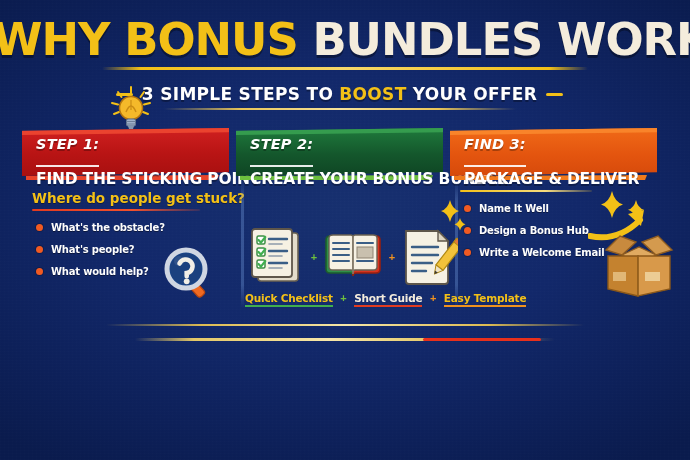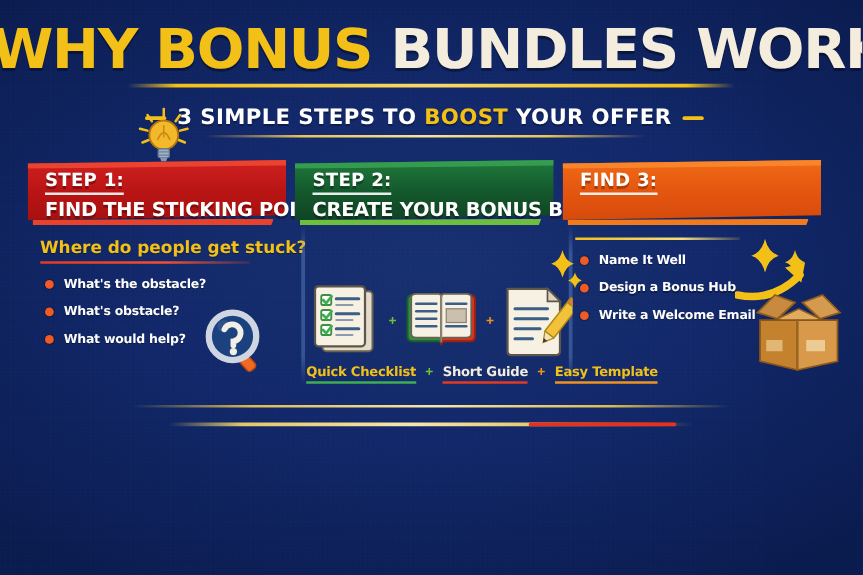--- a/index.html
+++ b/index.html
@@ -81,21 +81,21 @@
   }
   .banner .botstripe{
     position:absolute;left:4px;right:10px;bottom:-4px;height:5px;
     clip-path:polygon(0% 20%, 100% 0%, 99% 100%, 0% 100%);
   }
   .banner .btxt{
     position:absolute;left:14px;top:6px;right:6px;
     color:#fff;font-family:"DejaVu Sans", sans-serif;font-weight:bold;
     text-shadow:0 2px 0 rgba(0,0,0,.28);
   }
-  .step-no{font-size:14.5px;line-height:17px;letter-spacing:.2px;border-bottom:2px solid rgba(255,255,255,.9);display:inline-block;padding-bottom:0px;}
+  .step-no{font-size:14.5px;line-height:17px;letter-spacing:.2px;border-bottom:2px solid rgba(255,255,255,.9);display:inline-block;padding-bottom:12px;font-style:italic;}
   .step-title{font-size:15.5px;line-height:19px;letter-spacing:-.2px;margin-top:3px;white-space:nowrap;}
 
   
   .b-red .plate{background:linear-gradient(180deg,#d02020 0%,#b81414 55%,#a81010 100%);}
   .b-red .topstripe{background:#f04a32;}
   .b-red .botstripe{background:#e8432a;}
   .b-green .plate{background:linear-gradient(180deg,#1f7a3c 0%,#14572c 55%,#0f4524 100%);}
   .b-green .topstripe{background:#3aa352;}
   .b-green .botstripe{background:#6dbf3e;}
   .b-orange .plate{background:linear-gradient(180deg,#f06a17 0%,#e4550f 55%,#d64a0b 100%);}
@@ -201,21 +201,21 @@
         <div class="btxt">
           <div class="step-no">STEP 1:</div>
           <div class="step-title">FIND THE STICKING POINT</div>
         </div>
       </div>
       <div class="cbody">
         <div class="subhead">Where do people get stuck?</div>
         <div class="subhead-rule rule-red"></div>
         <ul class="bul">
           <li>What's the obstacle?</li>
-          <li>What's obstacle?</li>
+          <li>What's people?</li>
           <li>What would help?</li>
         </ul>
       </div>
     </div>
 
     <div class="col">
       <div class="banner b-green">
         <div class="plate"></div>
         <div class="topstripe"></div>
         <div class="botstripe"></div>
@@ -226,20 +226,21 @@
       </div>
     </div>
 
     <div class="col">
       <div class="banner b-orange">
         <div class="plate"></div>
         <div class="topstripe"></div>
         <div class="botstripe"></div>
         <div class="btxt">
           <div class="step-no">FIND 3:</div>
+          <div class="step-title">PACKAGE &amp; DELIVER</div>
         </div>
       </div>
       <div class="cbody">
         <div class="subhead-rule rule-gold3"></div>
         <ul class="bul">
           <li>Name It Well</li>
           <li>Design a Bonus Hub</li>
           <li>Write a Welcome Email</li>
         </ul>
       </div>

